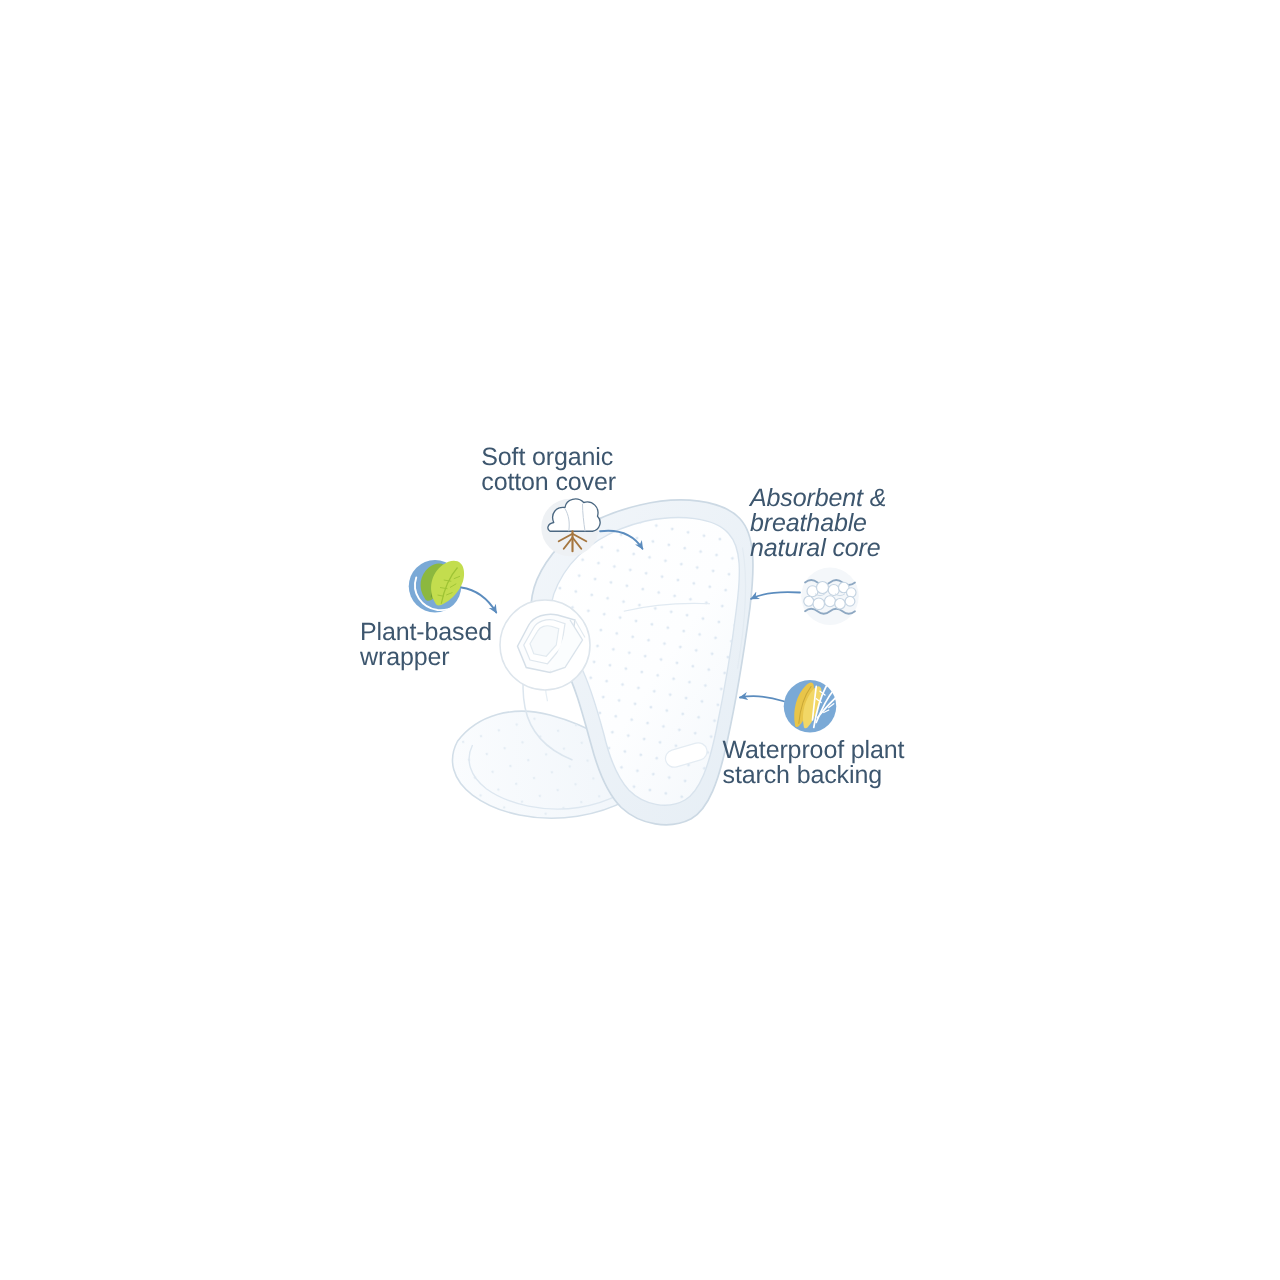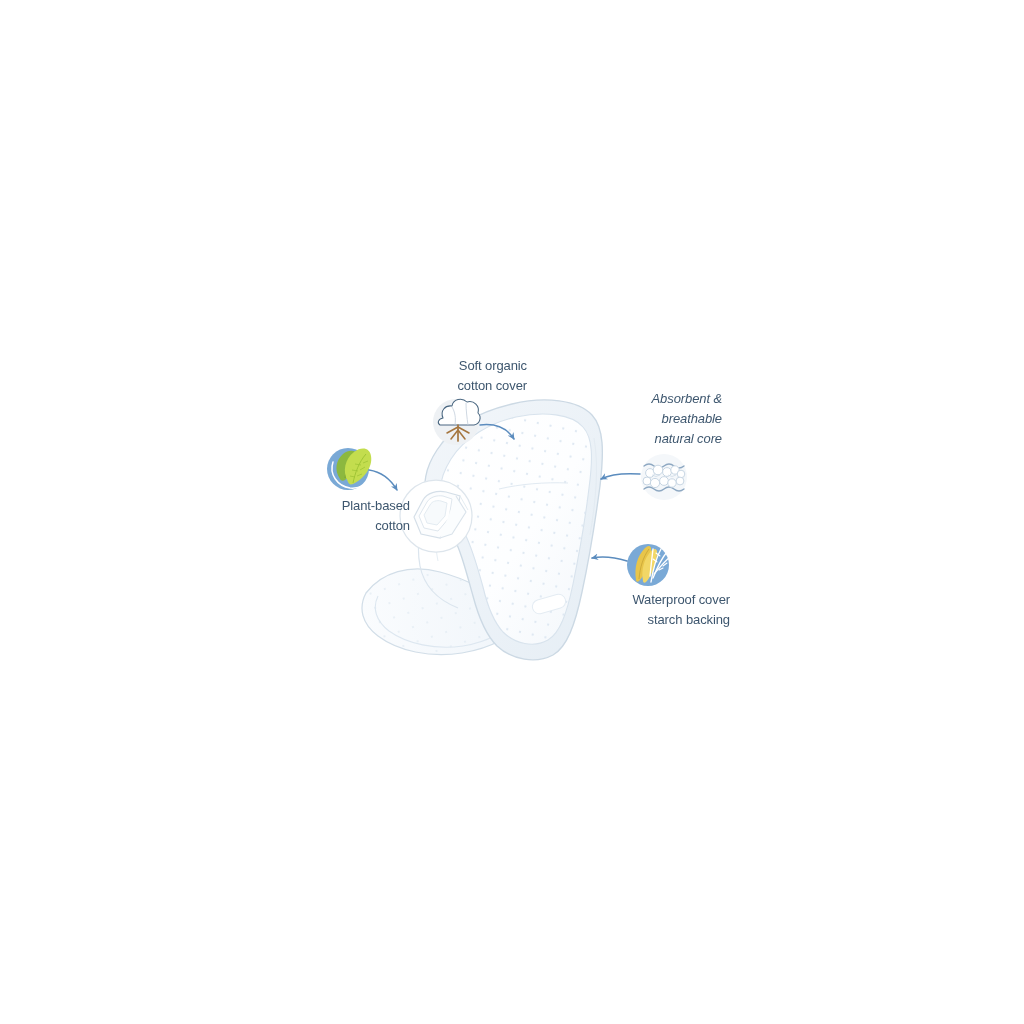--- a/index.html
+++ b/index.html
@@ -22,23 +22,23 @@
     position: absolute;
     top: 0;
     left: 0;
     width: 1024px;
     height: 1024px;
   }
   .callout-label {
     position: absolute;
     color: #3d566e;
     font-family: "Liberation Sans", sans-serif;
-    font-size: 13px;
+    font-size: 20px;
     line-height: 20px;
-    text-align: right;
+    text-align: left;
     white-space: pre-line;
     letter-spacing: -0.1px;
   }
   #label-cotton   { left: 385px; top: 356px; width: 142px; }
   #label-core     { left: 600px; top: 389px; width: 122px; font-style: italic; }
   #label-wrapper  { left: 288px; top: 496px; width: 122px; }
   #label-backing  { left: 578px; top: 590px; width: 152px; }
 </style>
 </head>
 <body>
@@ -258,17 +258,17 @@
   </svg>
 
   <div class="callout-label" id="label-cotton">Soft organic
 cotton cover</div>
 
   <div class="callout-label" id="label-core">Absorbent &amp;
 breathable
 natural core</div>
 
   <div class="callout-label" id="label-wrapper">Plant-based
-cotton</div>
-
-  <div class="callout-label" id="label-backing">Waterproof cover
+wrapper</div>
+
+  <div class="callout-label" id="label-backing">Waterproof plant
 starch backing</div>
 </div>
 
 </body></html>

